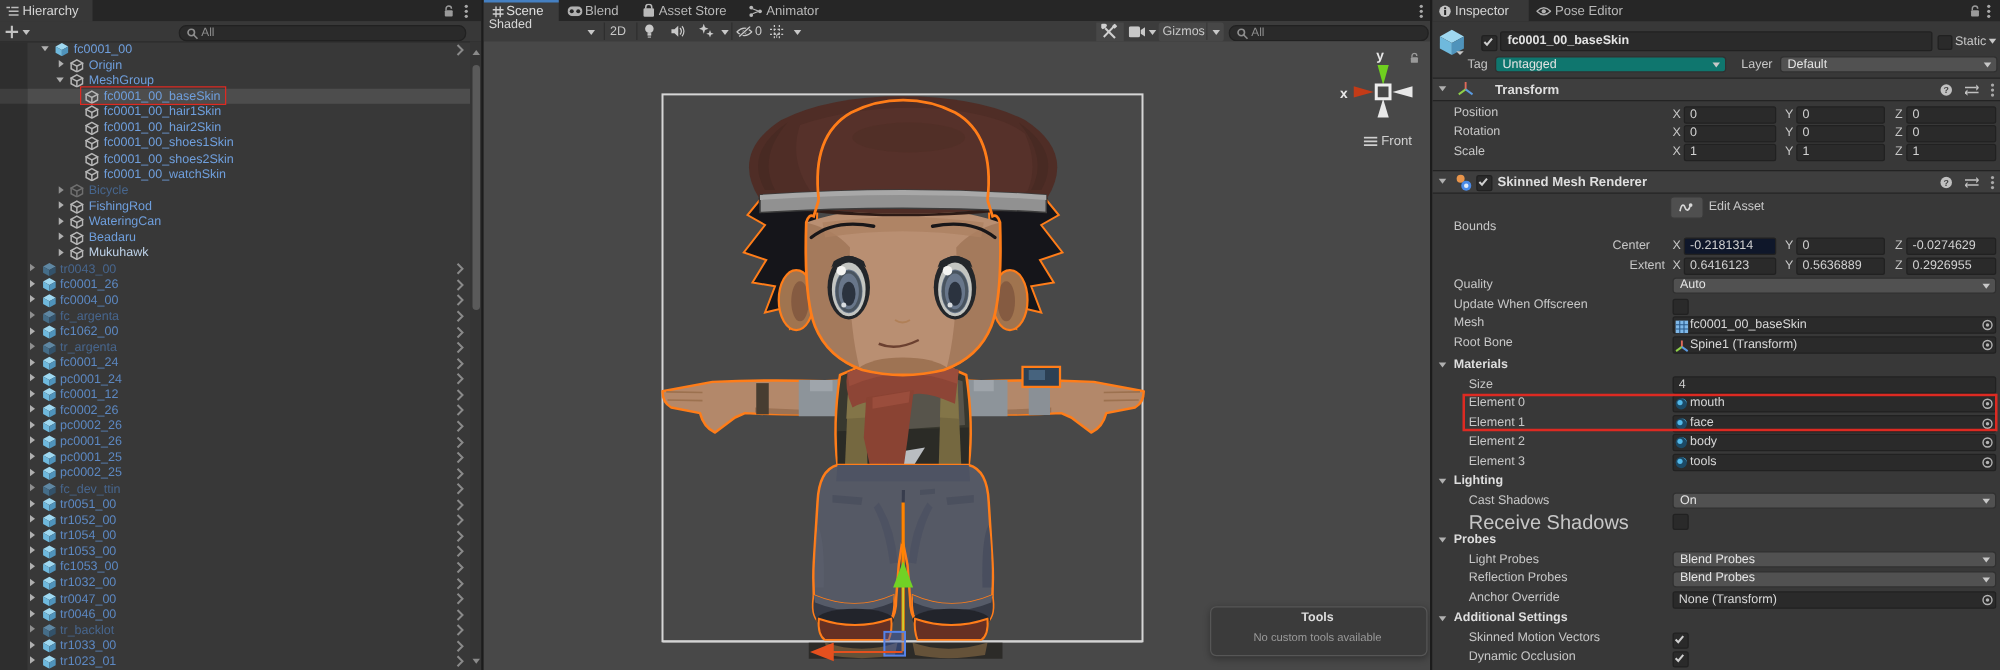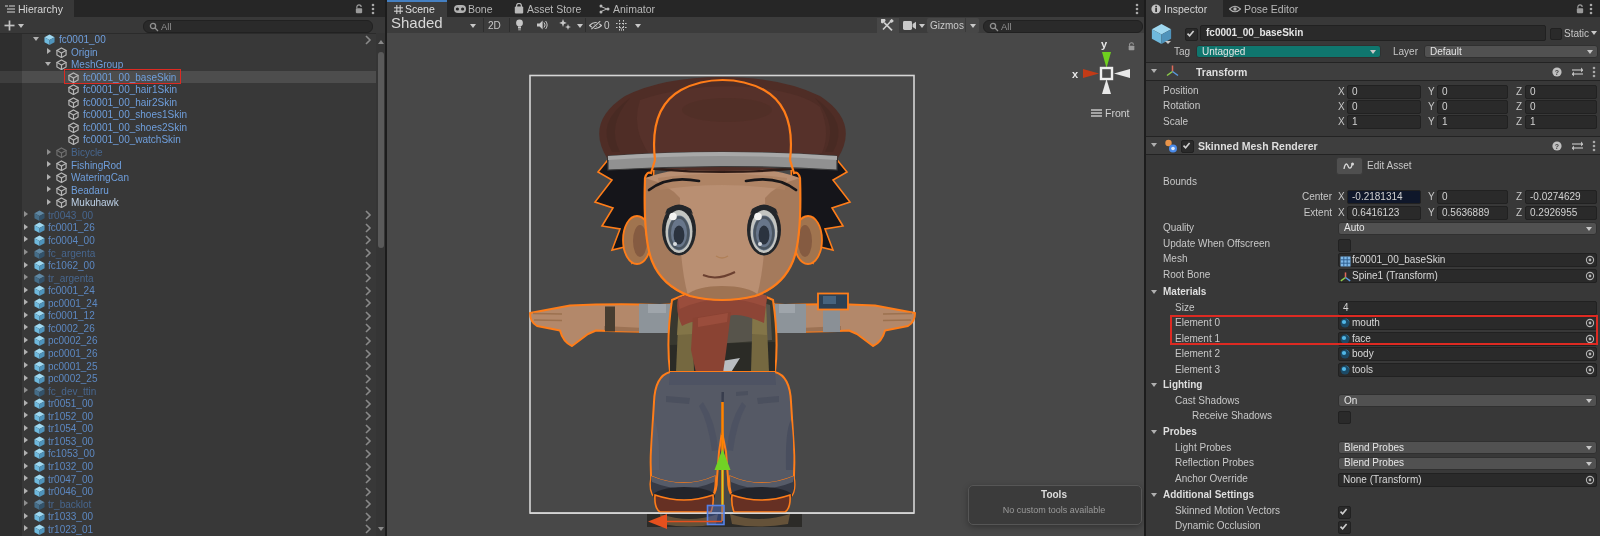--- a/index.html
+++ b/index.html
@@ -411,40 +411,40 @@
           <line x1="0" y1="2.8" x2="9" y2="2.8"></line>
           <line x1="0" y1="6.2" x2="9" y2="6.2"></line>
         </g>
       </svg>
 <div style="position:absolute;left:18px;top:3px;font-size:10.5px;color:#e0e0e0;white-space:nowrap">Scene</div>
 <svg class="abs" style="left:67px;top:5px" width="12" height="8" viewBox="0 0 12 8">
         <rect x="0" y="0" width="12" height="8" rx="4" fill="#b0b0b0"></rect>
         <circle cx="3.4" cy="4" r="1.6" fill="#262626"></circle>
         <circle cx="8.6" cy="4" r="1.6" fill="#262626"></circle>
       </svg>
-<div style="position:absolute;left:81px;top:3px;font-size:10.5px;color:#b8b8b8;white-space:nowrap">Bone</div>
+<div style="position:absolute;left:81px;top:3px;font-size:10.5px;color:#b8b8b8;white-space:nowrap">Blend</div>
 <svg class="abs" style="left:127px;top:3px" width="10" height="11" viewBox="0 0 10 11">
         <path d="M2.6 4V2.8a2.4 2.4 0 0 1 4.8 0V4" fill="none" stroke="#b8b8b8" stroke-width="1.2"></path>
         <rect x="0.8" y="3.6" width="8.4" height="6.8" rx="1" fill="#b8b8b8"></rect>
       </svg>
 <div style="position:absolute;left:140px;top:3px;font-size:10.5px;color:#b8b8b8;white-space:nowrap">Asset Store</div>
 <svg class="abs" style="left:212px;top:4px" width="11" height="10" viewBox="0 0 11 10">
         <circle cx="2" cy="2" r="1.5" fill="#b8b8b8"></circle>
         <circle cx="9" cy="5" r="1.5" fill="#b8b8b8"></circle>
         <circle cx="2" cy="8" r="1.5" fill="#b8b8b8"></circle>
         <path d="M3 3 8 5 3 7" fill="none" stroke="#b8b8b8" stroke-width="1"></path>
       </svg>
 <div style="position:absolute;left:226px;top:3px;font-size:10.5px;color:#b8b8b8;white-space:nowrap">Animator</div>
 <svg style="position:absolute;left:748px;top:3px" width="4" height="12" viewBox="0 0 4 12">
         <circle cx="2" cy="2" r="1.3" fill="#a8a8a8"></circle>
         <circle cx="2" cy="6" r="1.3" fill="#a8a8a8"></circle>
         <circle cx="2" cy="10" r="1.3" fill="#a8a8a8"></circle>
       </svg>
 <div class="abs" style="left:0;top:17px;width:757px;height:16px;background:#3c3c3c;border-bottom:1px solid #2e2e2e"></div>
-<div style="position:absolute;left:4px;top:14px;font-size:15px;color:#d8d8d8;white-space:nowrap">Shaded</div>
+<div style="position:absolute;left:4px;top:14px;font-size:10px;color:#d8d8d8;white-space:nowrap">Shaded</div>
 <div class="abs" style="left:83px;top:23.5px;width:0;height:0;border-left:3.8px solid transparent;border-right:3.8px solid transparent;border-top:4.6px solid #c8c8c8"></div>
 <div class="abs" style="left:96px;top:18px;width:1px;height:14px;background:#2e2e2e"></div>
 <div style="position:absolute;left:101px;top:19.5px;font-size:10px;color:#c8c8c8;white-space:nowrap">2D</div>
 <div class="abs" style="left:122px;top:18px;width:1px;height:14px;background:#2e2e2e"></div>
 <svg class="abs" style="left:128px;top:19px" width="9" height="12" viewBox="0 0 9 12">
         <circle cx="4.5" cy="4" r="3.4" fill="#c8c8c8"></circle>
         <rect x="3" y="7.5" width="3" height="2" fill="#c8c8c8"></rect>
         <rect x="3.2" y="10" width="2.6" height="1.4" fill="#909090"></rect>
       </svg>
 <svg class="abs" style="left:150px;top:20px" width="11" height="10" viewBox="0 0 11 10">
@@ -772,21 +772,21 @@
         <circle cx="2" cy="6" r="1.3" fill="#a8a8a8"></circle>
         <circle cx="2" cy="10" r="1.3" fill="#a8a8a8"></circle>
       </svg>
 <div class="abs" style="left:190px;top:157px;width:25px;height:16px;background:#4f4f4f;border:1px solid #3a3a3a;border-radius:3px"></div>
 <svg class="abs" style="left:197px;top:161px" width="12" height="9" viewBox="0 0 12 9">
         <path d="M1 8 C2 2 4 2 5 5 C6 8 8 8 9 4" fill="none" stroke="#d8d8d8" stroke-width="1.3"></path>
         <circle cx="9.5" cy="3" r="1.5" fill="#d8d8d8"></circle>
       </svg>
 <div style="position:absolute;left:221px;top:159.5px;font-size:10px;color:#c7c7c7;white-space:nowrap">Edit Asset</div>
 <div style="position:absolute;left:17px;top:175.5px;font-size:10px;color:#c7c7c7;white-space:nowrap">Bounds</div>
-<div style="position:absolute;right:268px;top:191px;font-size:10px;color:#c7c7c7;white-space:nowrap">Center</div>
+<div style="position:absolute;right:280px;top:191px;font-size:10px;color:#c7c7c7;white-space:nowrap">Center</div>
 <div style="position:absolute;left:192px;top:191.3px;font-size:10px;color:#c7c7c7;white-space:nowrap">X</div>
       <div style="position:absolute;left:201px;top:190.3px;width:74px;height:14px;background:#0f172a;border:1px solid #212121;border-radius:2px;box-sizing:border-box">
         <div style="position:absolute;left:4px;top:50%;transform:translateY(-54%);font-size:10px;color:#d2d2d2;white-space:nowrap">-0.2181314</div>
       </div>
       <div style="position:absolute;left:282px;top:191.3px;font-size:10px;color:#c7c7c7;white-space:nowrap">Y</div>
       <div style="position:absolute;left:291px;top:190.3px;width:71px;height:14px;background:#2a2a2a;border:1px solid #212121;border-radius:2px;box-sizing:border-box">
         <div style="position:absolute;left:4px;top:50%;transform:translateY(-54%);font-size:10px;color:#d2d2d2;white-space:nowrap">0</div>
       </div>
       <div style="position:absolute;left:370px;top:191.3px;font-size:10px;color:#c7c7c7;white-space:nowrap">Z</div>
       <div style="position:absolute;left:379px;top:190.3px;width:72px;height:14px;background:#2a2a2a;border:1px solid #212121;border-radius:2px;box-sizing:border-box">
@@ -895,21 +895,21 @@
         <circle cx="5" cy="5" r="1.4" fill="#b4b4b4"></circle>
       </svg>
 <div class="abs" style="left:24px;top:315px;width:424px;height:26px;border:2px solid #dd2a22"></div>
 <div style="position:absolute;left:5.2px;top:382.944px;width:0;height:0;border-left:3.8px solid transparent;border-right:3.8px solid transparent;border-top:4.75px solid #b0b0b0"></div>
 <div style="position:absolute;left:17px;top:379.3px;font-weight:bold;font-size:10px;color:#dedede;white-space:nowrap">Lighting</div>
 <div style="position:absolute;left:29px;top:394.8px;font-size:10px;color:#c7c7c7;white-space:nowrap">Cast Shadows</div>
 <div style="position:absolute;left:192px;top:394.3px;width:259px;height:13px;background:#515151;border:1px solid #303030;border-radius:3px;box-sizing:border-box">
         <div style="position:absolute;left:5px;top:50%;transform:translateY(-54%);font-size:10px;color:#e4e4e4;white-space:nowrap">On</div>
         <div style="position:absolute;right:4px;top:50%;margin-top:-1.5px;width:0;height:0;border-left:3.6px solid transparent;border-right:3.6px solid transparent;border-top:4.4px solid #c8c8c8"></div>
       </div>
-<div style="position:absolute;left:46px;top:410.3px;font-size:10px;color:#c7c7c7;white-space:nowrap">Receive Shadows</div>
+<div style="position:absolute;left:29px;top:410.3px;font-size:16px;color:#c7c7c7;white-space:nowrap">Receive Shadows</div>
 <div style="position:absolute;left:192.0px;top:411.3px;width:11px;height:11px;background:#2a2a2a;border:1px solid #212121;border-radius:2px"></div>
 <div style="position:absolute;left:5.2px;top:429.944px;width:0;height:0;border-left:3.8px solid transparent;border-right:3.8px solid transparent;border-top:4.75px solid #b0b0b0"></div>
 <div style="position:absolute;left:17px;top:426.3px;font-weight:bold;font-size:10px;color:#dedede;white-space:nowrap">Probes</div>
 <div style="position:absolute;left:29px;top:441.8px;font-size:10px;color:#c7c7c7;white-space:nowrap">Light Probes</div>
 <div style="position:absolute;left:192px;top:441.3px;width:259px;height:13px;background:#515151;border:1px solid #303030;border-radius:3px;box-sizing:border-box">
         <div style="position:absolute;left:5px;top:50%;transform:translateY(-54%);font-size:10px;color:#e4e4e4;white-space:nowrap">Blend Probes</div>
         <div style="position:absolute;right:4px;top:50%;margin-top:-1.5px;width:0;height:0;border-left:3.6px solid transparent;border-right:3.6px solid transparent;border-top:4.4px solid #c8c8c8"></div>
       </div>
 <div style="position:absolute;left:29px;top:457.3px;font-size:10px;color:#c7c7c7;white-space:nowrap">Reflection Probes</div>
 <div style="position:absolute;left:192px;top:456.8px;width:259px;height:13px;background:#515151;border:1px solid #303030;border-radius:3px;box-sizing:border-box">

